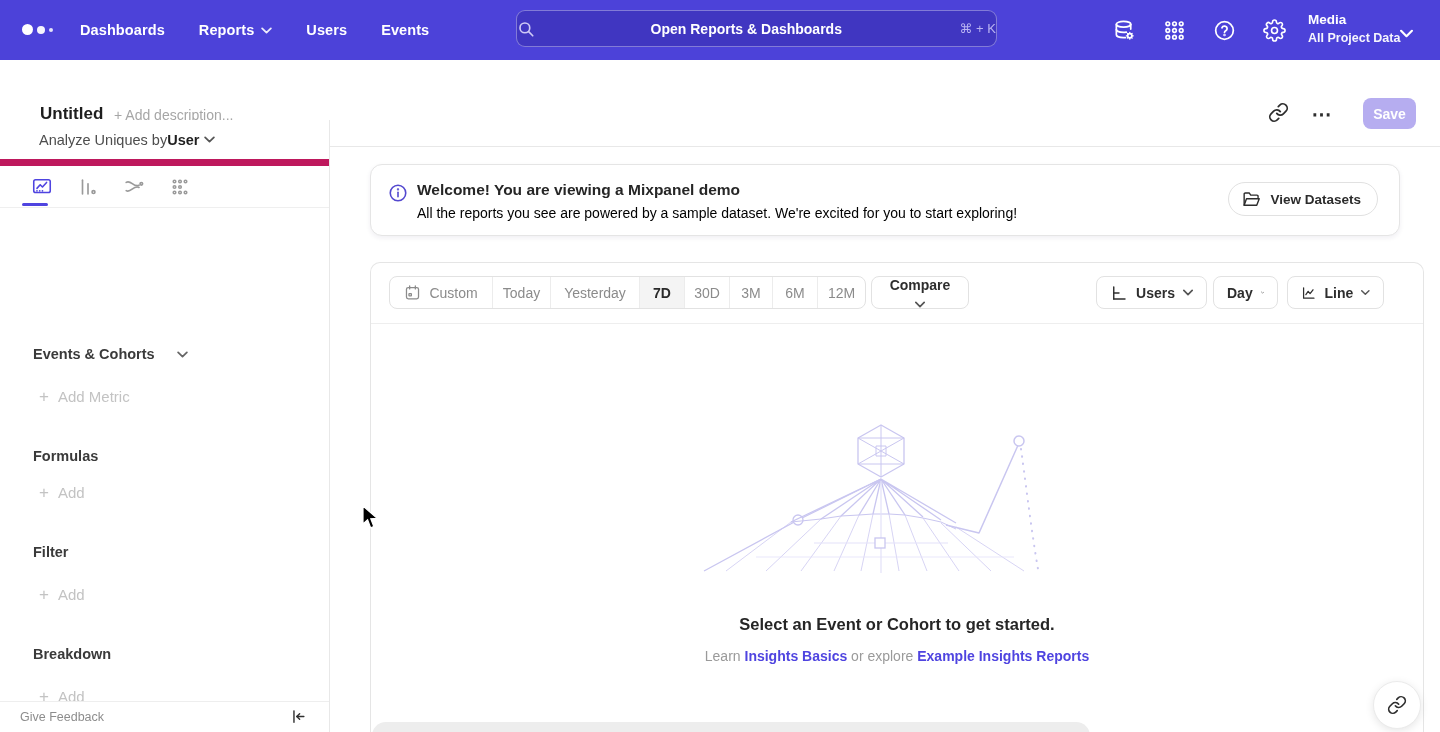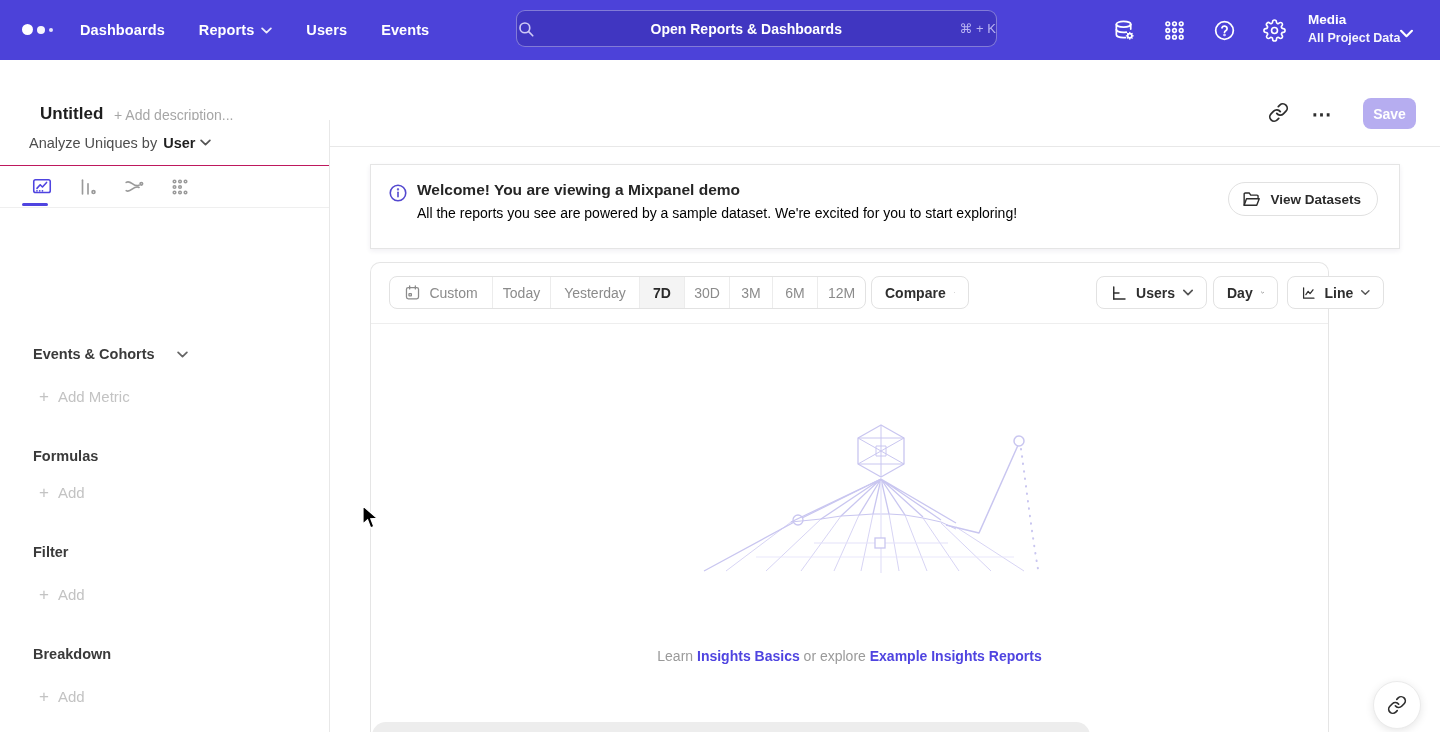--- a/index.html
+++ b/index.html
@@ -29,42 +29,42 @@
   
   .rheader { position:absolute; left:0; top:44px; width:1440px; height:62px; background:#fff; border-bottom:1px solid #e8e8e8;margin-top:41px; }
   .rtitle { position:absolute; left:40px; top:19px; font-size:17px; font-weight:700; color:#1e1e1e; cursor:text; }
   .rdesc { position:absolute; left:114px; top:22px; font-size:14px; color:#a6a6a6; cursor:text; }
   .hlink { position:absolute; left:1268px; top:17px; width:24px; height:24px; color:#2e2e2e; cursor:pointer; }
   .hmore { position:absolute; left:1308px; top:11px; width:28px; height:36px; color:#2e2e2e; font-size:20px; font-weight:700; text-align:center; line-height:36px; cursor:pointer; letter-spacing:1px; }
   .save-btn { position:absolute; left:1363px; top:13px; width:53px; height:31px; background:#b6adf0; border:none; border-radius:8px; color:#fff; font-size:14px; font-weight:700; font-family:inherit; cursor:default; }
 
   
   .sidebar { position:absolute; left:0; top:120px; width:330px; height:612px; background:#fff; border-right:1px solid #e8e8e8; }
-  .analyze-row { position:absolute; left:0; top:0; width:329px; height:46px; border-bottom:1px solid #be185d; display:flex; align-items:center; padding-left:29px; gap:6px; }
+  .analyze-row { position:absolute; left:0; top:0; width:329px; height:46px; border-bottom:7px solid #be185d; display:flex; align-items:center; padding-left:39px; }
   .analyze-label { font-size:14.5px; color:#4d4d4d; }
   .analyze-value { font-size:14.5px; color:#1f1f1f; font-weight:600; display:flex; align-items:center; gap:5px; cursor:pointer; }
   .charttabs { position:absolute; left:0; top:46px; width:329px; height:42px; border-bottom:1px solid #efefef; }
   .charttab { position:absolute; top:5px; width:32px; height:32px; display:flex; align-items:center; justify-content:center; color:#9a9a9a; cursor:pointer; }
   .charttab.active { color:#4f44e0; }
   .tab-underline { position:absolute; left:30px; top:37px; width:26px; height:3px; border-radius:2px; background:#4f44e0; }
   .side-section-title { position:absolute; left:33px; font-size:14.5px; font-weight:700; color:#3a3a3a; display:flex; align-items:center; gap:22px; }
   .side-add { position:absolute; left:39px; display:flex; align-items:center; gap:9px; color:#c3c3c3; font-size:15px; cursor:pointer; }
   .side-add .plus { font-size:17px; line-height:15px; }
   .side-footer { position:absolute; left:0; bottom:0; width:329px; height:31px; border-top:1px solid #eeeeee; display:flex; align-items:center; justify-content:space-between; padding:0 22px 0 20px; }
   .feedback { font-size:12.5px; color:#8d8d8d; cursor:pointer; }
   .collapse { color:#2f2f2f; cursor:pointer; width:18px; height:18px; }
 
   
-  .banner { position:absolute; left:370px; top:164px; width:1030px; height:85px; background:#fff; border:1px solid #e5e5e5; border-radius:0; box-shadow:0 2px 5px rgba(40,35,80,.07); }
+  .banner { position:absolute; left:370px; top:164px; width:1030px; height:72px; background:#fff; border:1px solid #e5e5e5; border-radius:12px; box-shadow:0 2px 5px rgba(40,35,80,.07); }
   .binfo { position:absolute; left:17px; top:18px; width:20px; height:20px; color:#5348cf; }
   .btitle { position:absolute; left:46px; top:16px; font-size:15.5px; font-weight:700; color:#262626; }
   .bsub { position:absolute; left:46px; top:40px; font-size:14px; color:#000000; }
   .view-datasets { position:absolute; right:21px; top:17px; height:34px; padding:0 16px 0 13px; background:#fff; border:1px solid #e1e1e1; border-radius:17px; display:flex; align-items:center; gap:9px; font-size:13.5px; font-weight:700; color:#2c2c2c; font-family:inherit; cursor:pointer; }
 
-  .card { position:absolute; left:370px; top:262px; width:959px; height:470px; background:#fff; border:1px solid #e5e5e5; border-radius:10px 10px 0 0; border-bottom:none; }
+  .card { position:absolute; left:370px; top:262px; width:1054px; height:470px; background:#fff; border:1px solid #e5e5e5; border-radius:10px 10px 0 0; border-bottom:none; }
   .toolbar-divider { position:absolute; left:0; top:60px; width:100%; height:1px; background:#eeeeee; }
   .seg { position:absolute; left:18px; top:13px; height:33px; display:flex; border:1px solid #e2e2e2; border-radius:8px; overflow:hidden; background:#fff; }
   .seg-item { height:100%; display:flex; align-items:center; justify-content:center; gap:8px; font-size:14px; color:#8b8b8b; border-right:1px solid #ececec; cursor:pointer; padding:0 14px; white-space:nowrap; }
   .seg-item:last-child { border-right:none; }
   .seg-item.selected { background:#f4f4f4; color:#2a2a2a; font-weight:600; }
   .tb-btn { position:absolute; top:13px; height:33px; background:#fff; border:1px solid #e2e2e2; border-radius:8px; display:flex; align-items:center; justify-content:center; gap:8px; font-size:14px; font-weight:600; color:#2e2e2e; font-family:inherit; cursor:pointer; padding:0 13px; }
   .tb-btn .chev { color:#555; }
 
   .illu { position:absolute; left:325px; top:158px; width:380px; height:160px; }
   .es-title { position:absolute; left:0; top:352px; width:100%; text-align:center; font-size:16.5px; font-weight:700; color:#262626; }
@@ -250,20 +250,30 @@
     </div>
 
     <div class="side-section-title" style="top:526px">
       <span>Breakdown</span>
     </div>
     <div class="side-add" style="top:568px">
       <span class="plus">+</span>
       <span>Add</span>
     </div>
 
+    <div class="side-footer">
+      <span class="feedback">Give Feedback</span>
+      <span class="collapse">
+        <svg width="17" height="17" viewBox="0 0 24 24" fill="none" stroke="currentColor" stroke-width="2" stroke-linecap="round" stroke-linejoin="round">
+            <path d="M7 4v16"></path>
+            <path d="M21 12H11"></path>
+            <path d="M15 8l-4 4 4 4"></path>
+          </svg>
+      </span>
+    </div>
   </div>
 
   <div class="banner">
     <span class="binfo">
       <svg width="20" height="20" viewBox="0 0 24 24" fill="none" stroke="currentColor" stroke-width="1.9" stroke-linecap="round">
           <circle cx="12" cy="12" r="9.3"></circle>
           <path d="M12 11v5.5"></path>
           <circle cx="12" cy="7.6" r="0.5" fill="currentColor"></circle>
         </svg>
     </span>
@@ -304,21 +314,21 @@
           <span>3M</span>
         </span>
       <span class="seg-item" style="width:45px">
           <span>6M</span>
         </span>
       <span class="seg-item" style="width:47px">
           <span>12M</span>
         </span>
     </div>
 
-    <button class="tb-btn" style="left:500px; width:98px;">
+    <button class="tb-btn" style="left:500px; width:98px;flex-direction:column;">
       <span>Compare</span>
       <svg class="chev" width="10" height="7" viewBox="0 0 12 8" fill="none" stroke="currentColor" stroke-width="2" stroke-linecap="round" stroke-linejoin="round">
           <path d="M1 1.5l5 5 5-5"></path>
         </svg>
     </button>
 
     <button class="tb-btn" style="left:725px; width:111px;">
       <svg width="18" height="18" viewBox="0 0 24 24" fill="none" stroke="#2e2e2e" stroke-width="1.9" stroke-linecap="round">
           <path d="M5 4v16"></path>
           <path d="M5 20h15"></path>
@@ -369,20 +379,21 @@
         <path d="M325 28c3 20 10 80 17 120" stroke-width="2" stroke-dasharray="0.5 7" stroke-linecap="round"></path>
       </g>
       <g stroke="#e3e1f9" stroke-width="1.2">
         <path d="M185 60v92"></path>
         <path d="M118 122h134"></path>
         <path d="M60 136h258" opacity=".8"></path>
       </g>
       <rect x="179" y="117" width="10" height="10" stroke="#c9c6f0" stroke-width="1.3" fill="#fff"></rect>
     </svg>
 
+    <div class="es-title">Select an Event or Cohort to get started.</div>
     <div class="es-links"><span>Learn </span><a>Insights Basics</a><span> or explore </span><a>Example Insights Reports</a></div>
   </div>
 
   <div class="bottom-sheet"></div>
 
   <div class="fab">
     <svg width="20" height="20" viewBox="0 0 24 24" fill="none" stroke="currentColor" stroke-width="2" stroke-linecap="round" stroke-linejoin="round">
         <path d="M10 13a5 5 0 0 0 7.54.54l3-3a5 5 0 0 0-7.07-7.07l-1.72 1.71"></path>
         <path d="M14 11a5 5 0 0 0-7.54-.54l-3 3a5 5 0 0 0 7.07 7.07l1.71-1.71"></path>
       </svg>

